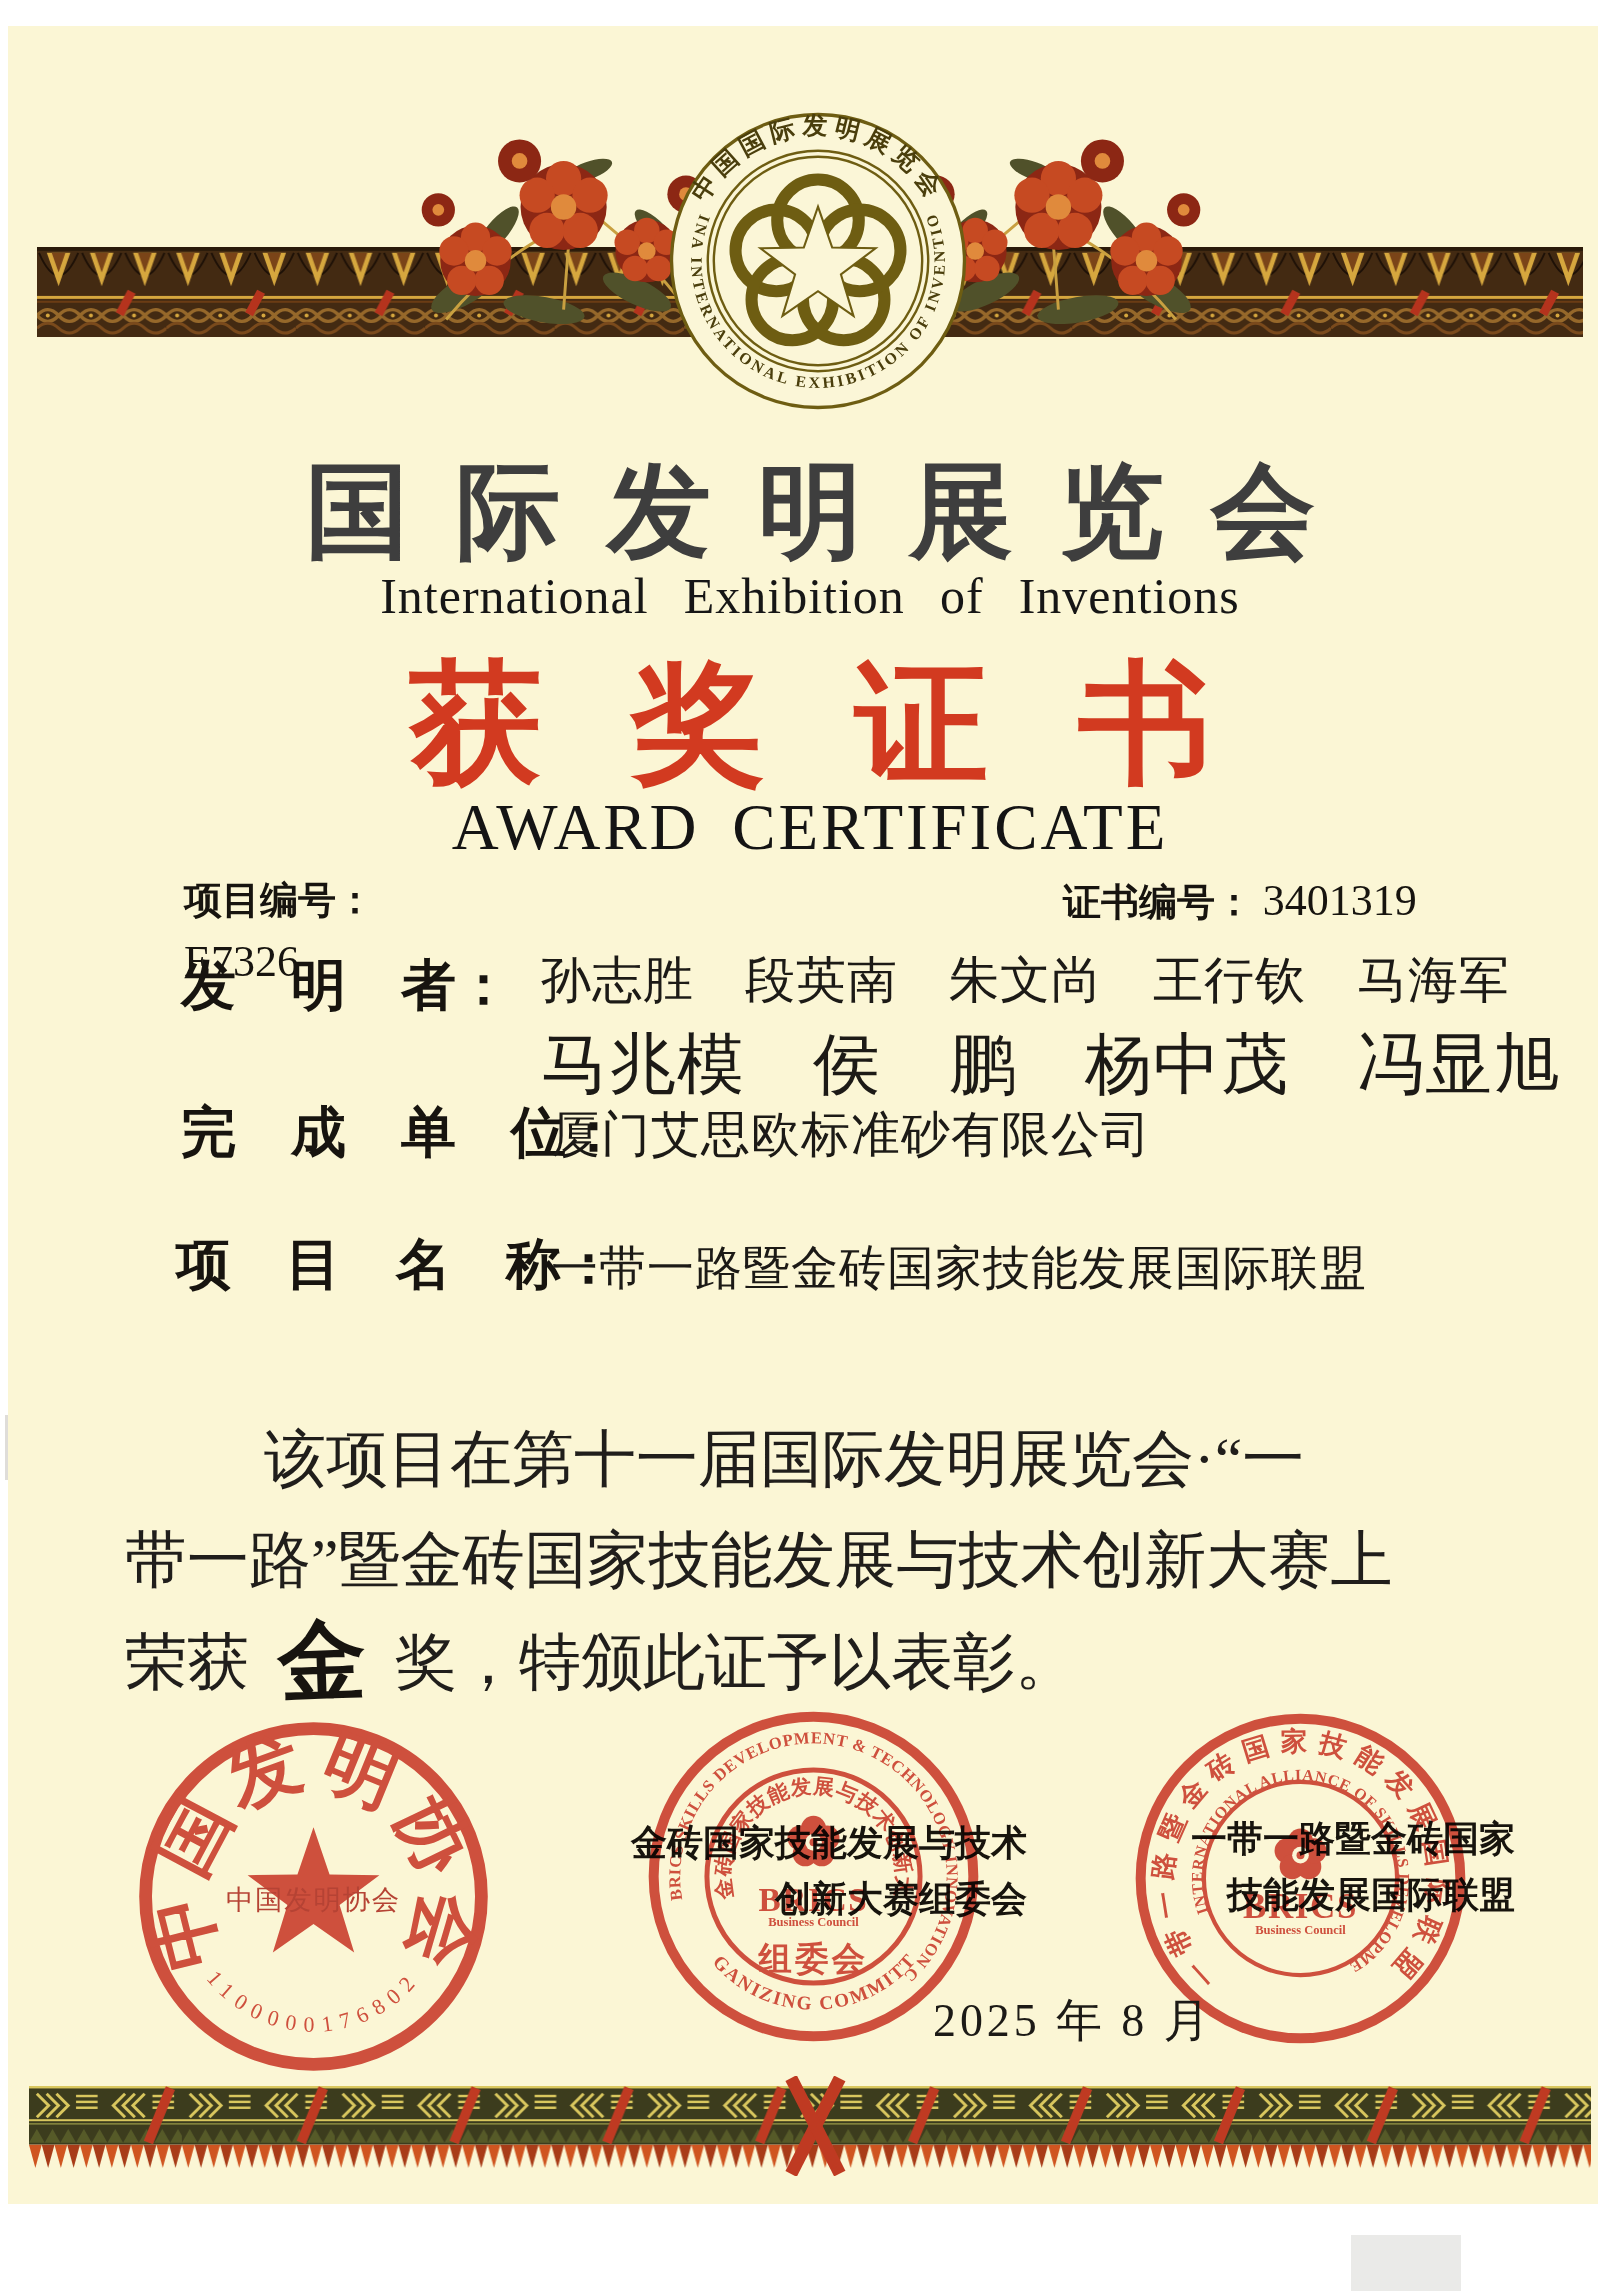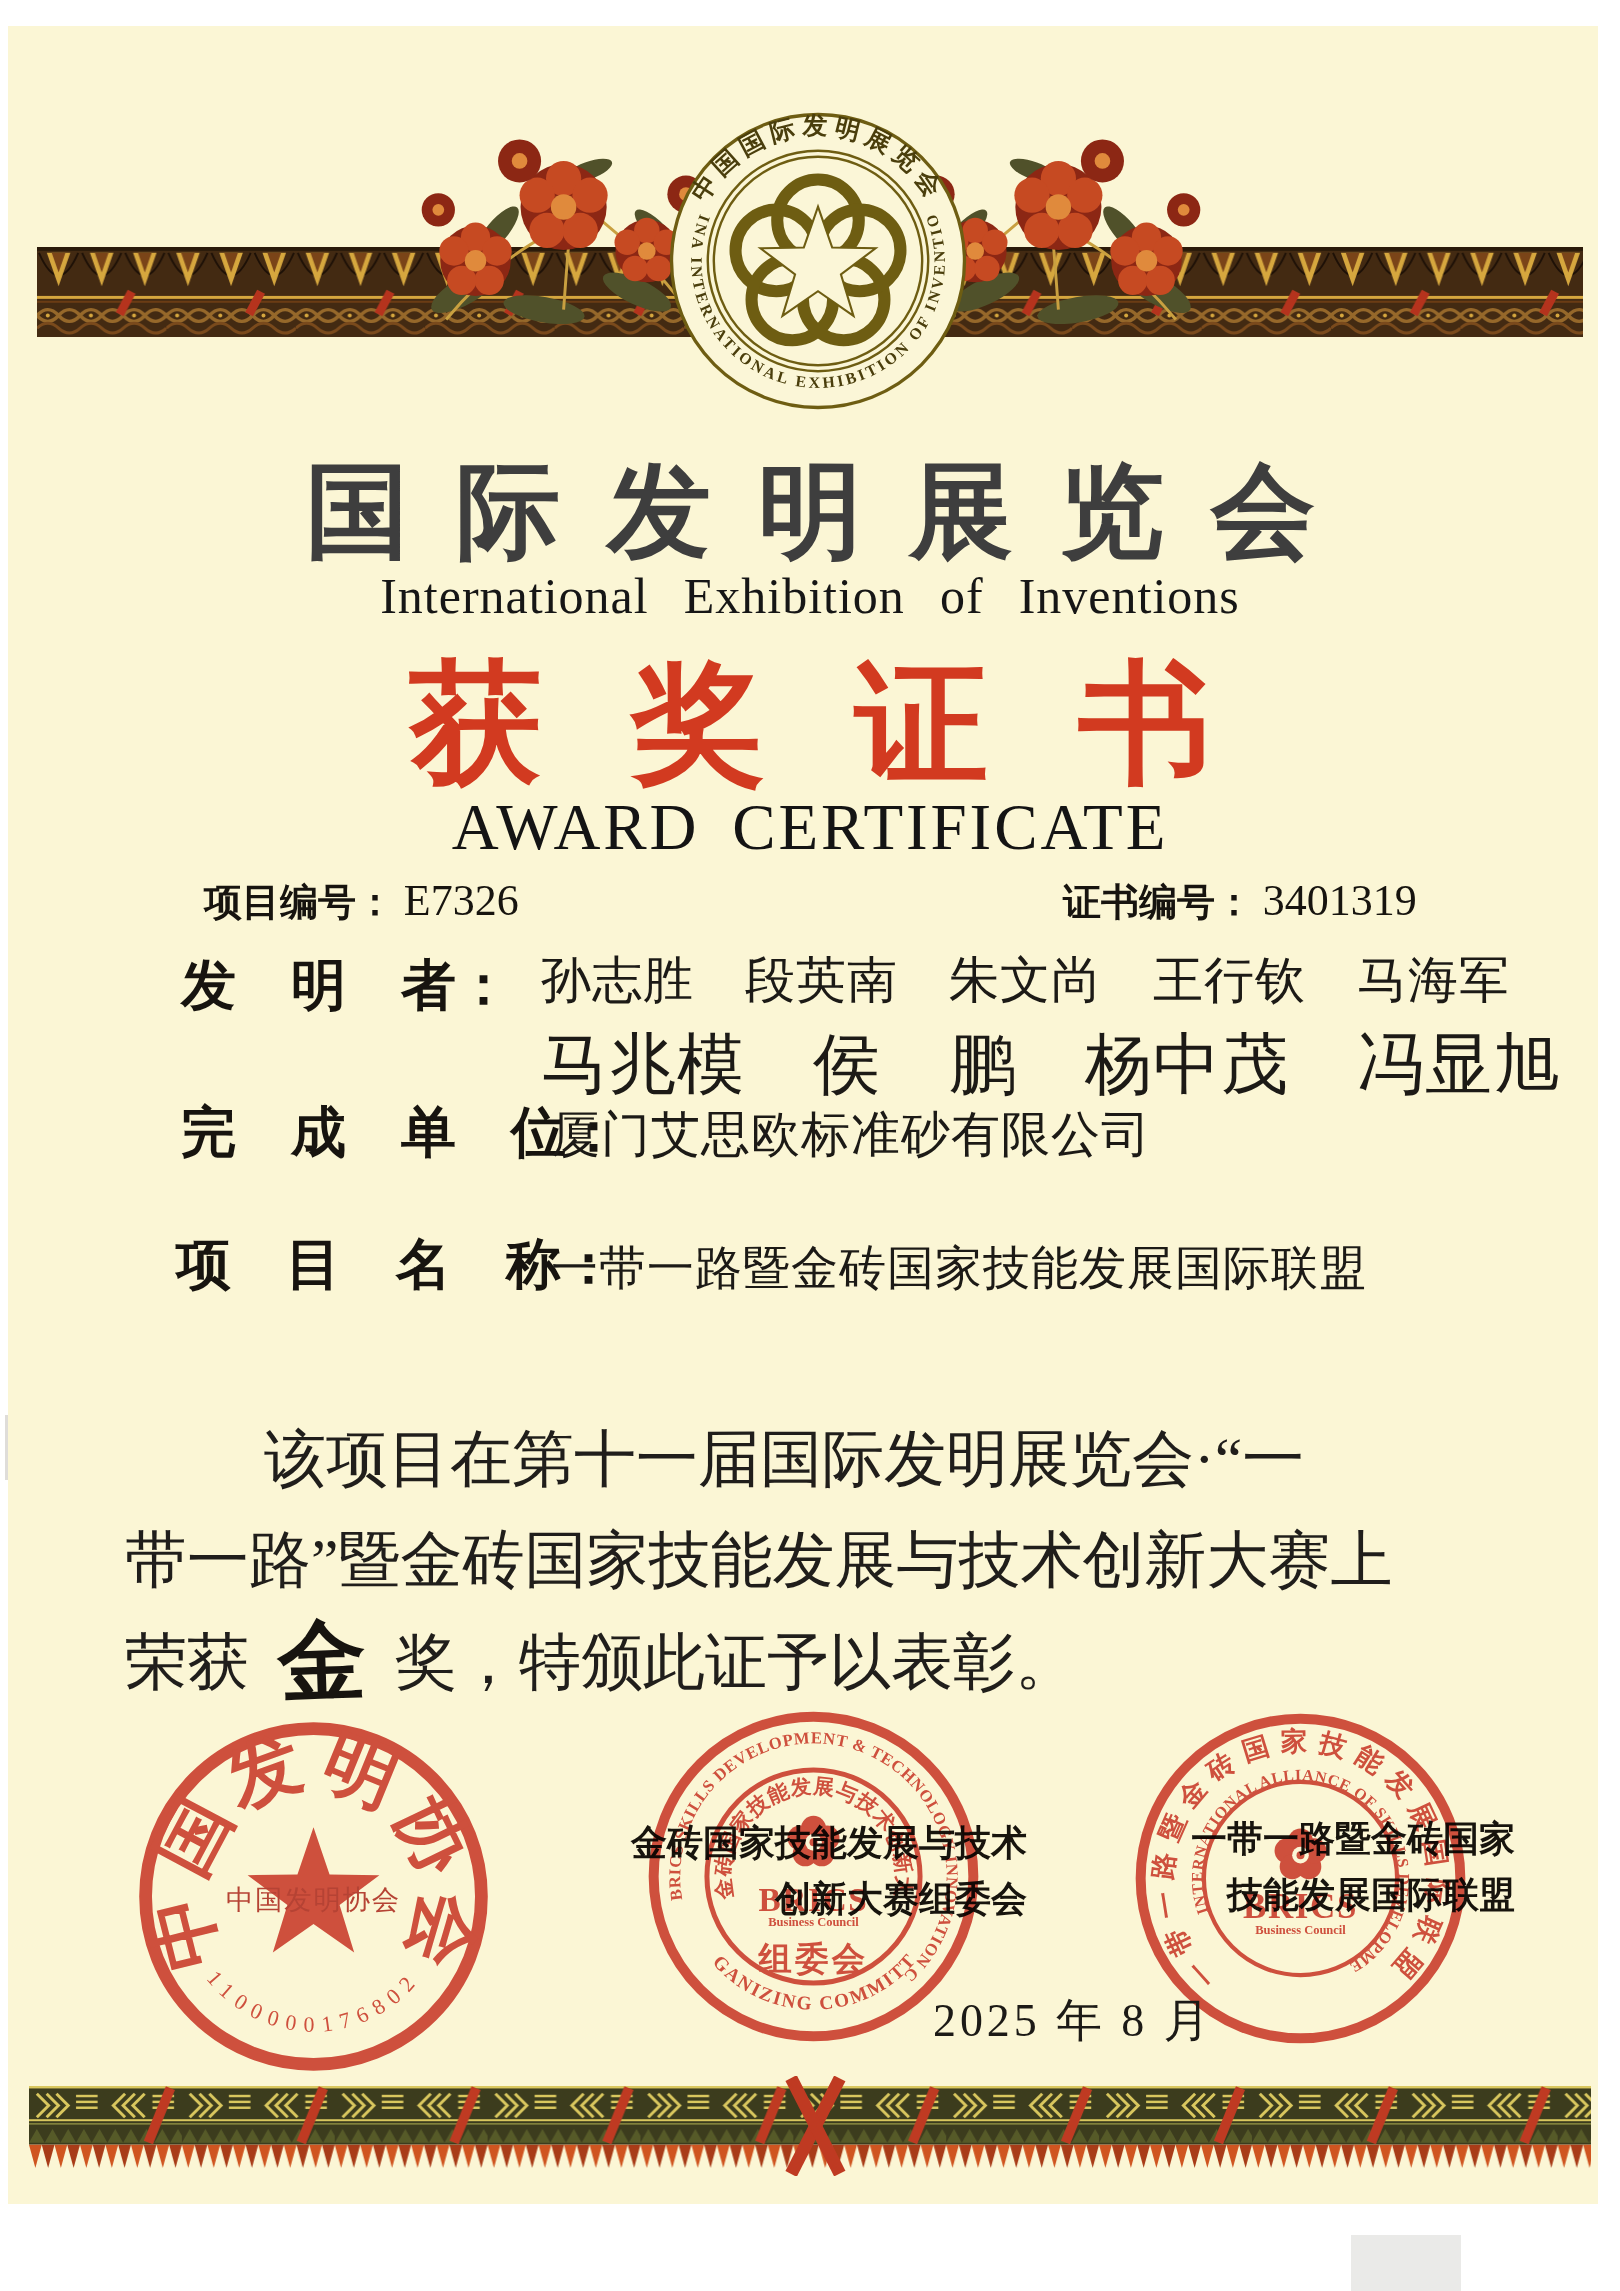--- a/index.html
+++ b/index.html
@@ -24,21 +24,21 @@
   
   .title-cn{top:443px; font-size:104px; font-weight:700; color:#3e3e3e;
     letter-spacing:47px; transform:translateX(23.5px); z-index:4;}
   .title-en{top:567px; font-size:50px; color:#161616; word-spacing:21.6px; letter-spacing:1px; z-index:4;}
   .award-cn{top:635px; font-size:133px; font-weight:700; color:#d23a20;
     letter-spacing:90px; transform:translateX(45px); z-index:4;}
   .award-en{top:790px; font-size:65px; color:#141414; letter-spacing:2.9px; word-spacing:13.7px; z-index:4;}
 
   
   .meta{z-index:4; display:flex; align-items:baseline; gap:9.8px;}
-  .meta-left{left:204px; top:875px;}
+  .meta-left{left:184px; top:875px;flex-direction:column;}
   .meta-right{left:1063px; top:875px;}
   .meta-label{font-size:38px; font-weight:700; color:#17140f;}
   .meta-value{font-size:44px; color:#17140f;}
 
   
   .flabel{font-size:55px; font-weight:700; color:#17140f; z-index:4; white-space:nowrap;}
   .fvalue{font-size:49px; color:#1c1a16; z-index:4; white-space:nowrap; letter-spacing:1px;}
   .inv-label{left:181px; top:949px;}
   .inv-line1{left:541px; top:947px; font-size:50px;}
   .inv-line2{left:541px; top:1019px; font-size:67px;}

